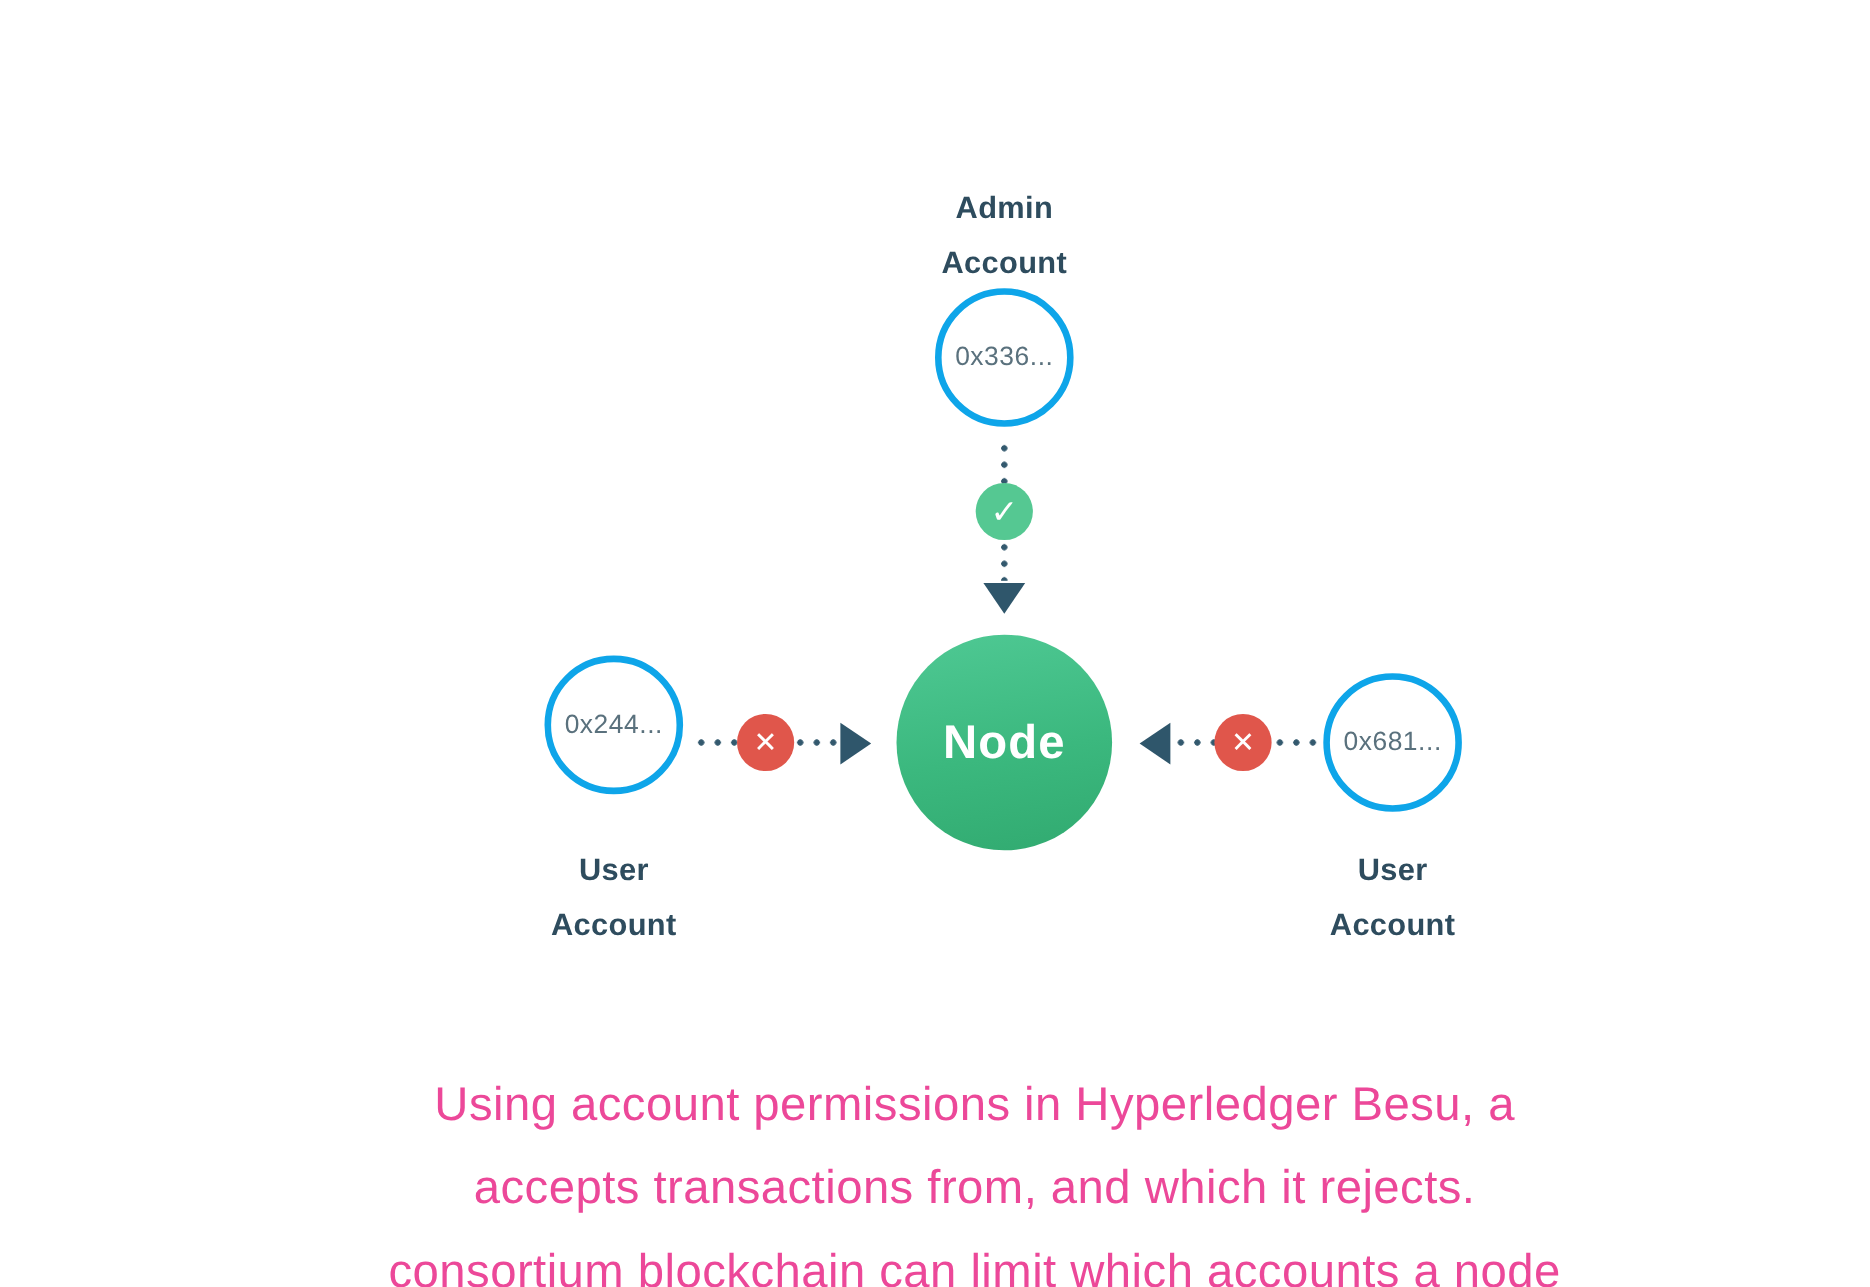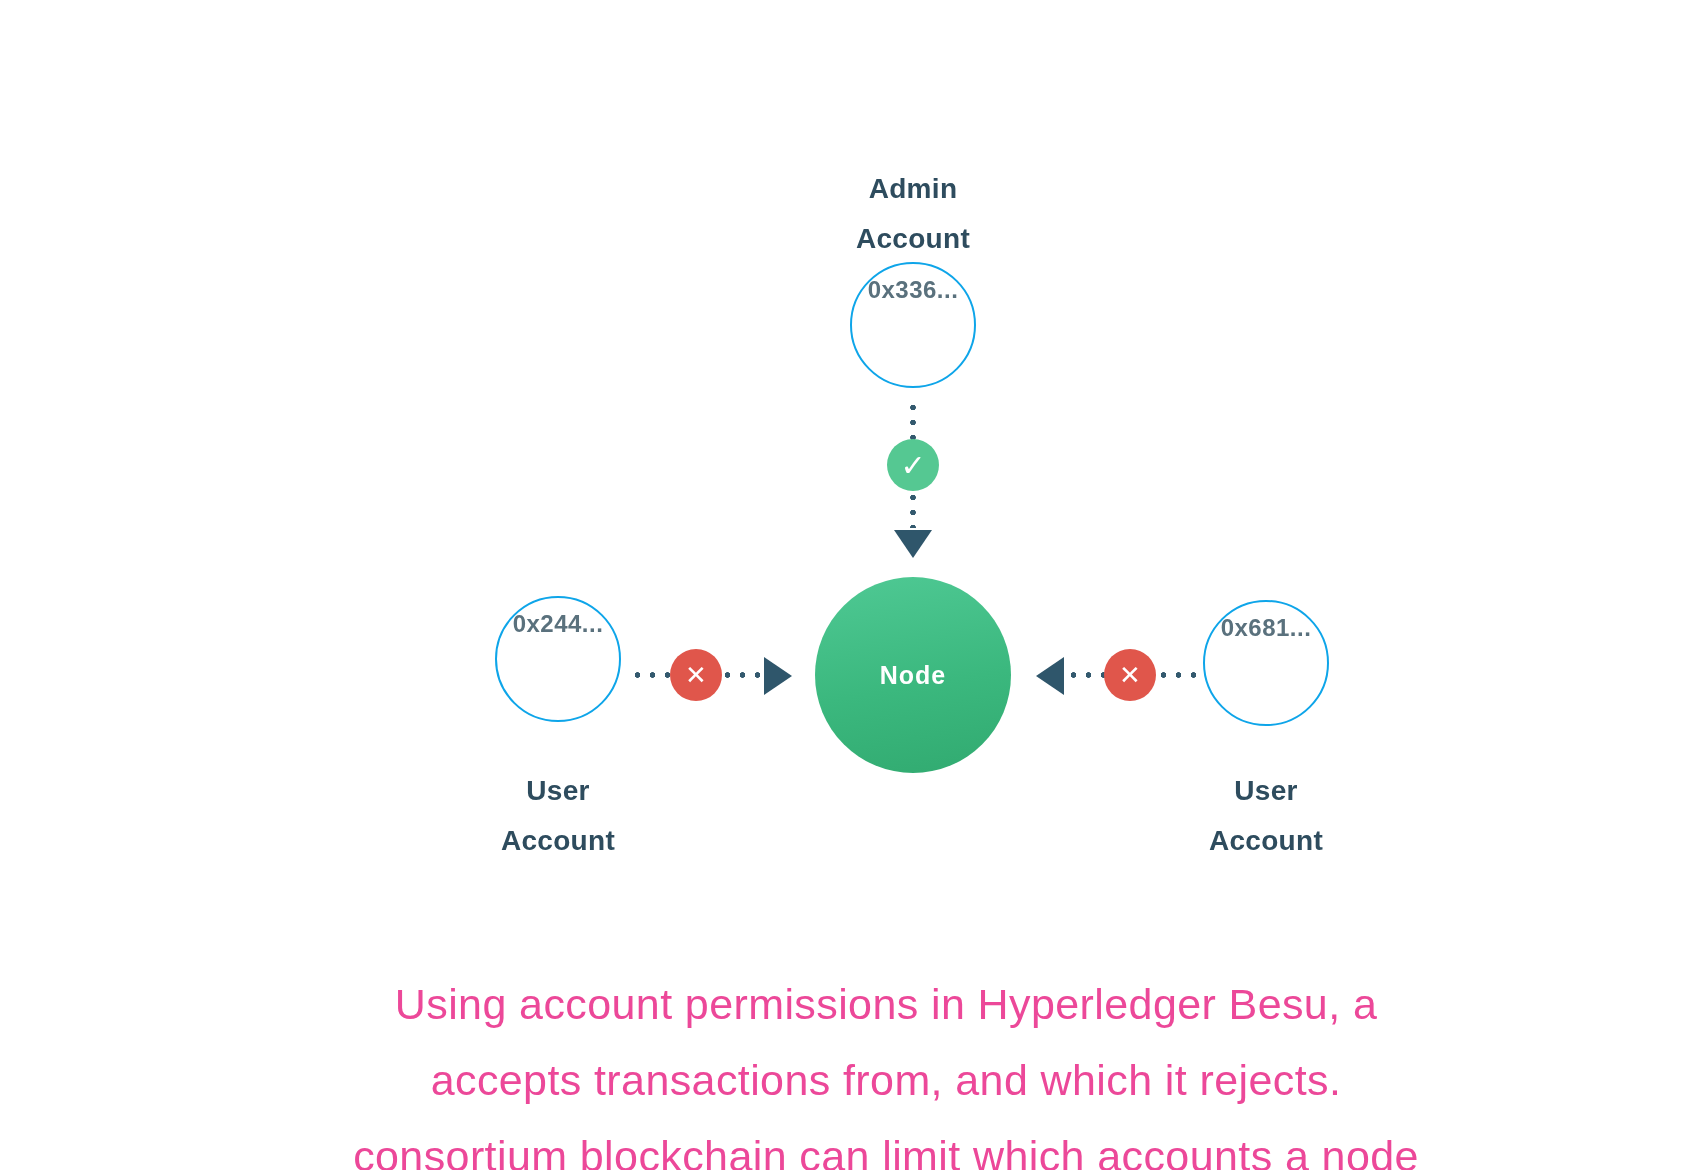--- a/index.html
+++ b/index.html
@@ -25,26 +25,26 @@
     font-size: 28px;
     line-height: 38px;
     letter-spacing: 0.3px;
   }
 
   
   .acct-circle {
     position: absolute;
     width: 126px;
     height: 126px;
-    border: 2px solid #0ea5e9;
+    border: 6px solid #0ea5e9;
     border-radius: 50%;
     background: #ffffff;
     display: flex;
+    align-items: center;
     justify-content: center;
-    font-weight: bold;
   }
   .acct-address {
     color: #5a717d;
     font-size: 24px;
     letter-spacing: 0.5px;
     white-space: nowrap;
   }
 
   
   .node-circle {
@@ -52,21 +52,21 @@
     left: 767px; top: 529px;
     width: 196px; height: 196px;
     border-radius: 50%;
     background: linear-gradient(170deg, #4fc994 0%, #3bb87e 55%, #31aa70 100%);
     display: flex;
     align-items: center;
     justify-content: center;
   }
   .node-label {
     color: #ffffff;
-    font-size: 25px;
+    font-size: 43px;
     font-weight: 700;
     letter-spacing: 1px;
   }
 
   
   .dots-h {
     position: absolute;
     height: 6px;
     background-image: radial-gradient(circle, #33596e 2.6px, rgba(51,89,110,0) 3px);
     background-size: 15px 6px;
@@ -154,21 +154,21 @@
   <div class="dots-h" style="left:582px; top:624px; width:132px;"></div>
   <div class="badge badge-cross" style="left:622px; top:601px;">
     <span>✕</span>
   </div>
   <div class="arrow arrow-right" style="left:716px; top:609px;"></div>
   <div class="acct-label" style="left:310px; top:712px;">
     <div>User</div>
     <div>Account</div>
   </div>
 
-  <div class="acct-circle" style="left:1155px; top:552px;">
+  <div class="acct-circle" style="left:1155px; top:564px;">
     <span class="acct-address">0x681...</span>
   </div>
   <div class="dots-h" style="left:1018px; top:624px; width:132px;"></div>
   <div class="badge badge-cross" style="left:1056px; top:601px;">
     <span>✕</span>
   </div>
   <div class="arrow arrow-left" style="left:988px; top:609px;"></div>
   <div class="acct-label" style="left:1018px; top:712px;">
     <div>User</div>
     <div>Account</div>

